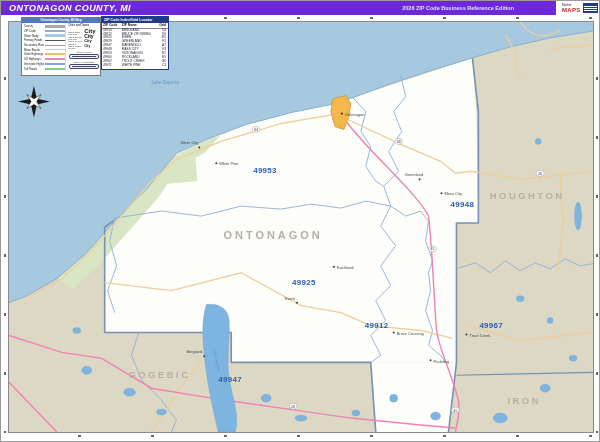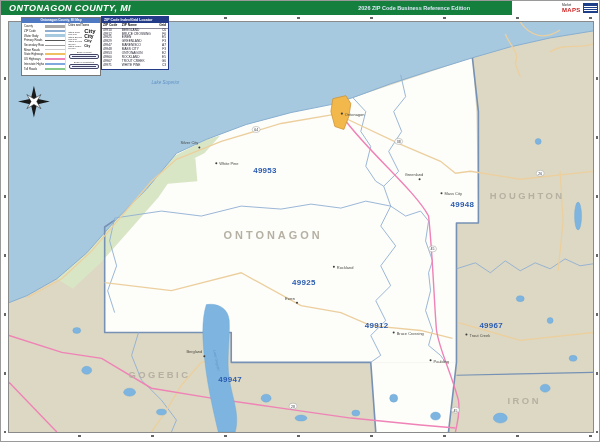--- a/index.html
+++ b/index.html
@@ -1,19 +1,19 @@
 <!DOCTYPE html>
 <html><head>
 <meta charset="utf-8">
 <style>
   html,body{margin:0;padding:0;background:#e8e8e8;font-family:"Liberation Sans",sans-serif;}
   #page{position:relative;width:600px;height:442px;background:#ffffff;overflow:hidden;
         border:1px solid #9a9a9a;box-sizing:border-box;}
   
-  #titlebar{position:absolute;left:0;top:0;width:511px;height:14px;background:#15803d;
+  #titlebar{position:absolute;left:0;top:0;width:555px;height:14px;background:#6d28d9;
             display:flex;align-items:center;}
   #titlebar .main-title{color:#fff;font-weight:bold;font-style:italic;font-size:9px;
             letter-spacing:.4px;padding-left:8px;white-space:nowrap;}
   #titlebar .edition{position:absolute;right:42px;top:4px;color:#dce6f8;font-size:5.5px;
             font-weight:bold;white-space:nowrap;}
   #logo{position:absolute;right:1px;top:1px;width:38px;height:12px;background:#fff;
         display:flex;align-items:center;border-radius:1px;overflow:hidden;}
   #logo .lbrand{display:flex;flex-direction:column;line-height:1;padding-left:2px;}
   #logo .lbrand .pre{font-size:3px;color:#222;font-style:italic;}
   #logo .lbrand .maps{font-size:6px;font-weight:bold;color:#cc1f1f;letter-spacing:.3px;}

